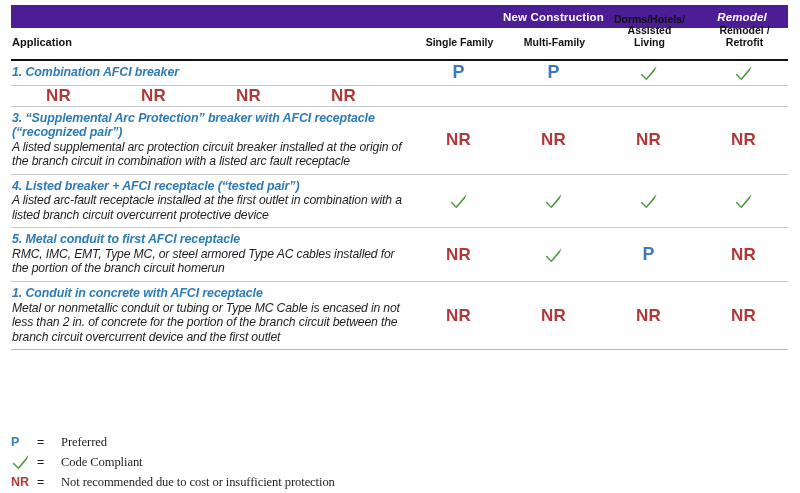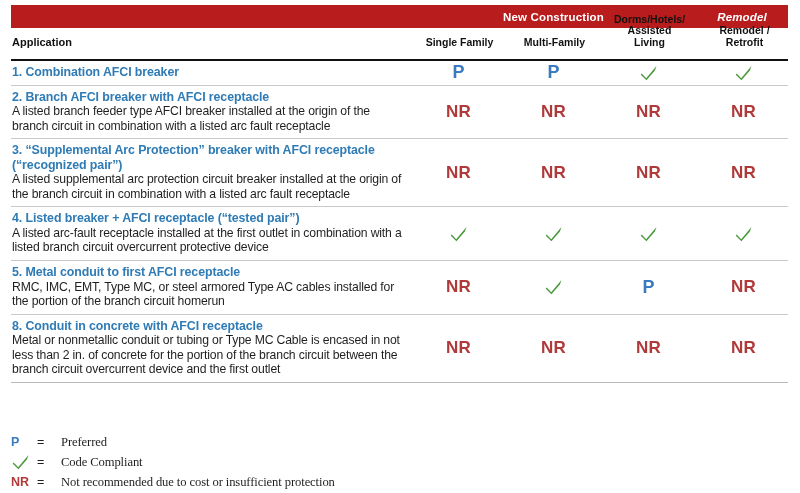--- a/index.html
+++ b/index.html
@@ -23,21 +23,21 @@
     box-sizing: border-box;
   }
 
   
   .group-bar {
     position: absolute;
     left: 11px;
     top: 5px;
     width: 777px;
     height: 23px;
-    background: #b91c1c;
+    background: #4c1d95;
     display: flex;
     align-items: center;
   }
   .group-bar .spacer-app {
     width: 400px;
     flex: 0 0 400px;
   }
   .group-bar .grp-new {
     flex: 0 0 285px;
     text-align: center;
@@ -99,20 +99,21 @@
     border-bottom: 1.5px solid #c9c9c9;
     box-sizing: border-box;
   }
   .row:last-child {
     border-bottom: 1.5px solid #b9b9b9;
   }
   .cell-app {
     flex: 0 0 400px;
     padding: 4px 6px 5px 1px;
     box-sizing: border-box;
+    font-style: italic;
   }
   .app-title {
     color: #2e7bb5;
     font-weight: bold;
     font-size: 12.4px;
     line-height: 14.5px;
     letter-spacing: -0.1px;
   }
   .app-desc {
     color: #1f1f1f;
@@ -208,24 +209,20 @@
             <path d="M3.2 12.6 L8.6 18.4 L21 3.6 L19.1 9.1 L8.9 20.6 L2.1 14.0 Z" fill="#4a9a3c"></path>
           </svg>
         </div>
         <div class="cell-val v-CHK">
           <svg class="chk" viewBox="0 0 24 24" width="22" height="22">
             <path d="M3.2 12.6 L8.6 18.4 L21 3.6 L19.1 9.1 L8.9 20.6 L2.1 14.0 Z" fill="#4a9a3c"></path>
           </svg>
         </div>
       </div>
       <div class="row">
-        <div class="cell-app">
-          <div class="app-title">2. Branch AFCI breaker with AFCI receptacle</div>
-          <div class="app-desc">A listed branch feeder type AFCI breaker installed at the origin of the branch circuit in combination with a listed arc fault receptacle</div>
-        </div>
         <div class="cell-val v-NR">NR</div>
         <div class="cell-val v-NR">NR</div>
         <div class="cell-val v-NR">NR</div>
         <div class="cell-val v-NR">NR</div>
       </div>
       <div class="row">
         <div class="cell-app">
           <div class="app-title">3. “Supplemental Arc Protection” breaker with AFCI receptacle (“recognized pair”)</div>
           <div class="app-desc">A listed supplemental arc protection circuit breaker installed at the origin of the branch circuit in combination with a listed arc fault receptacle</div>
         </div>
@@ -269,21 +266,21 @@
         <div class="cell-val v-CHK">
           <svg class="chk" viewBox="0 0 24 24" width="22" height="22">
             <path d="M3.2 12.6 L8.6 18.4 L21 3.6 L19.1 9.1 L8.9 20.6 L2.1 14.0 Z" fill="#4a9a3c"></path>
           </svg>
         </div>
         <div class="cell-val v-P">P</div>
         <div class="cell-val v-NR">NR</div>
       </div>
       <div class="row">
         <div class="cell-app">
-          <div class="app-title">8. Conduit in concrete with AFCI receptacle</div>
+          <div class="app-title">1. Conduit in concrete with AFCI receptacle</div>
           <div class="app-desc">Metal or nonmetallic conduit or tubing or Type MC Cable is encased in not less than 2 in. of concrete for the portion of the branch circuit between the branch circuit overcurrent device and the first outlet</div>
         </div>
         <div class="cell-val v-NR">NR</div>
         <div class="cell-val v-NR">NR</div>
         <div class="cell-val v-NR">NR</div>
         <div class="cell-val v-NR">NR</div>
       </div>
     </div>
 
   <div class="legend" id="legend-container">

